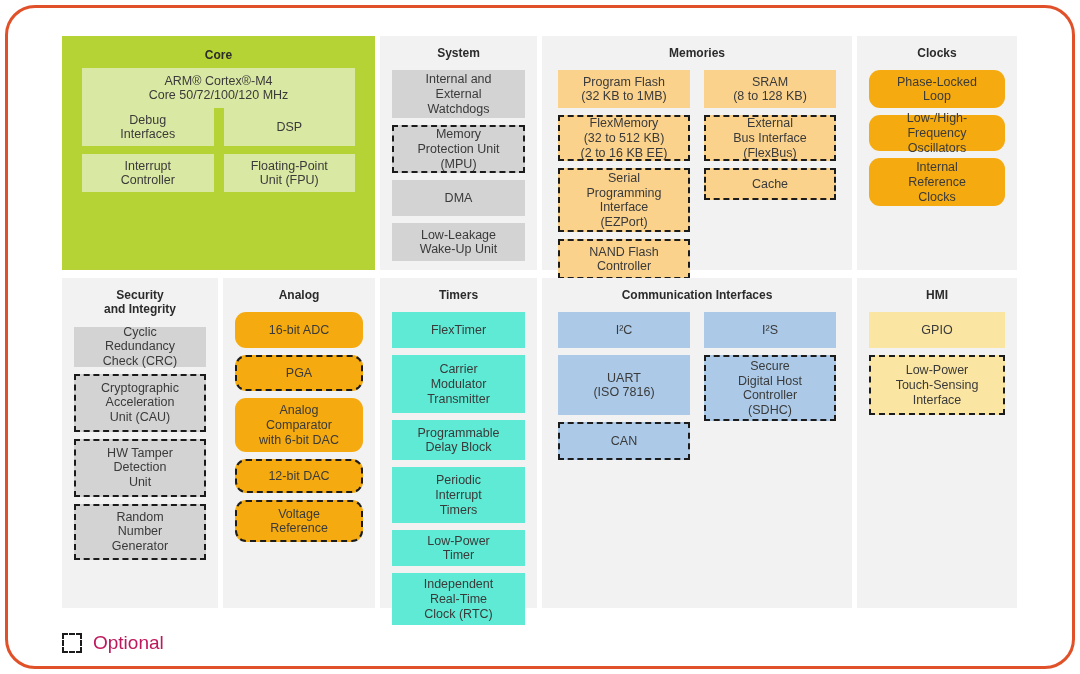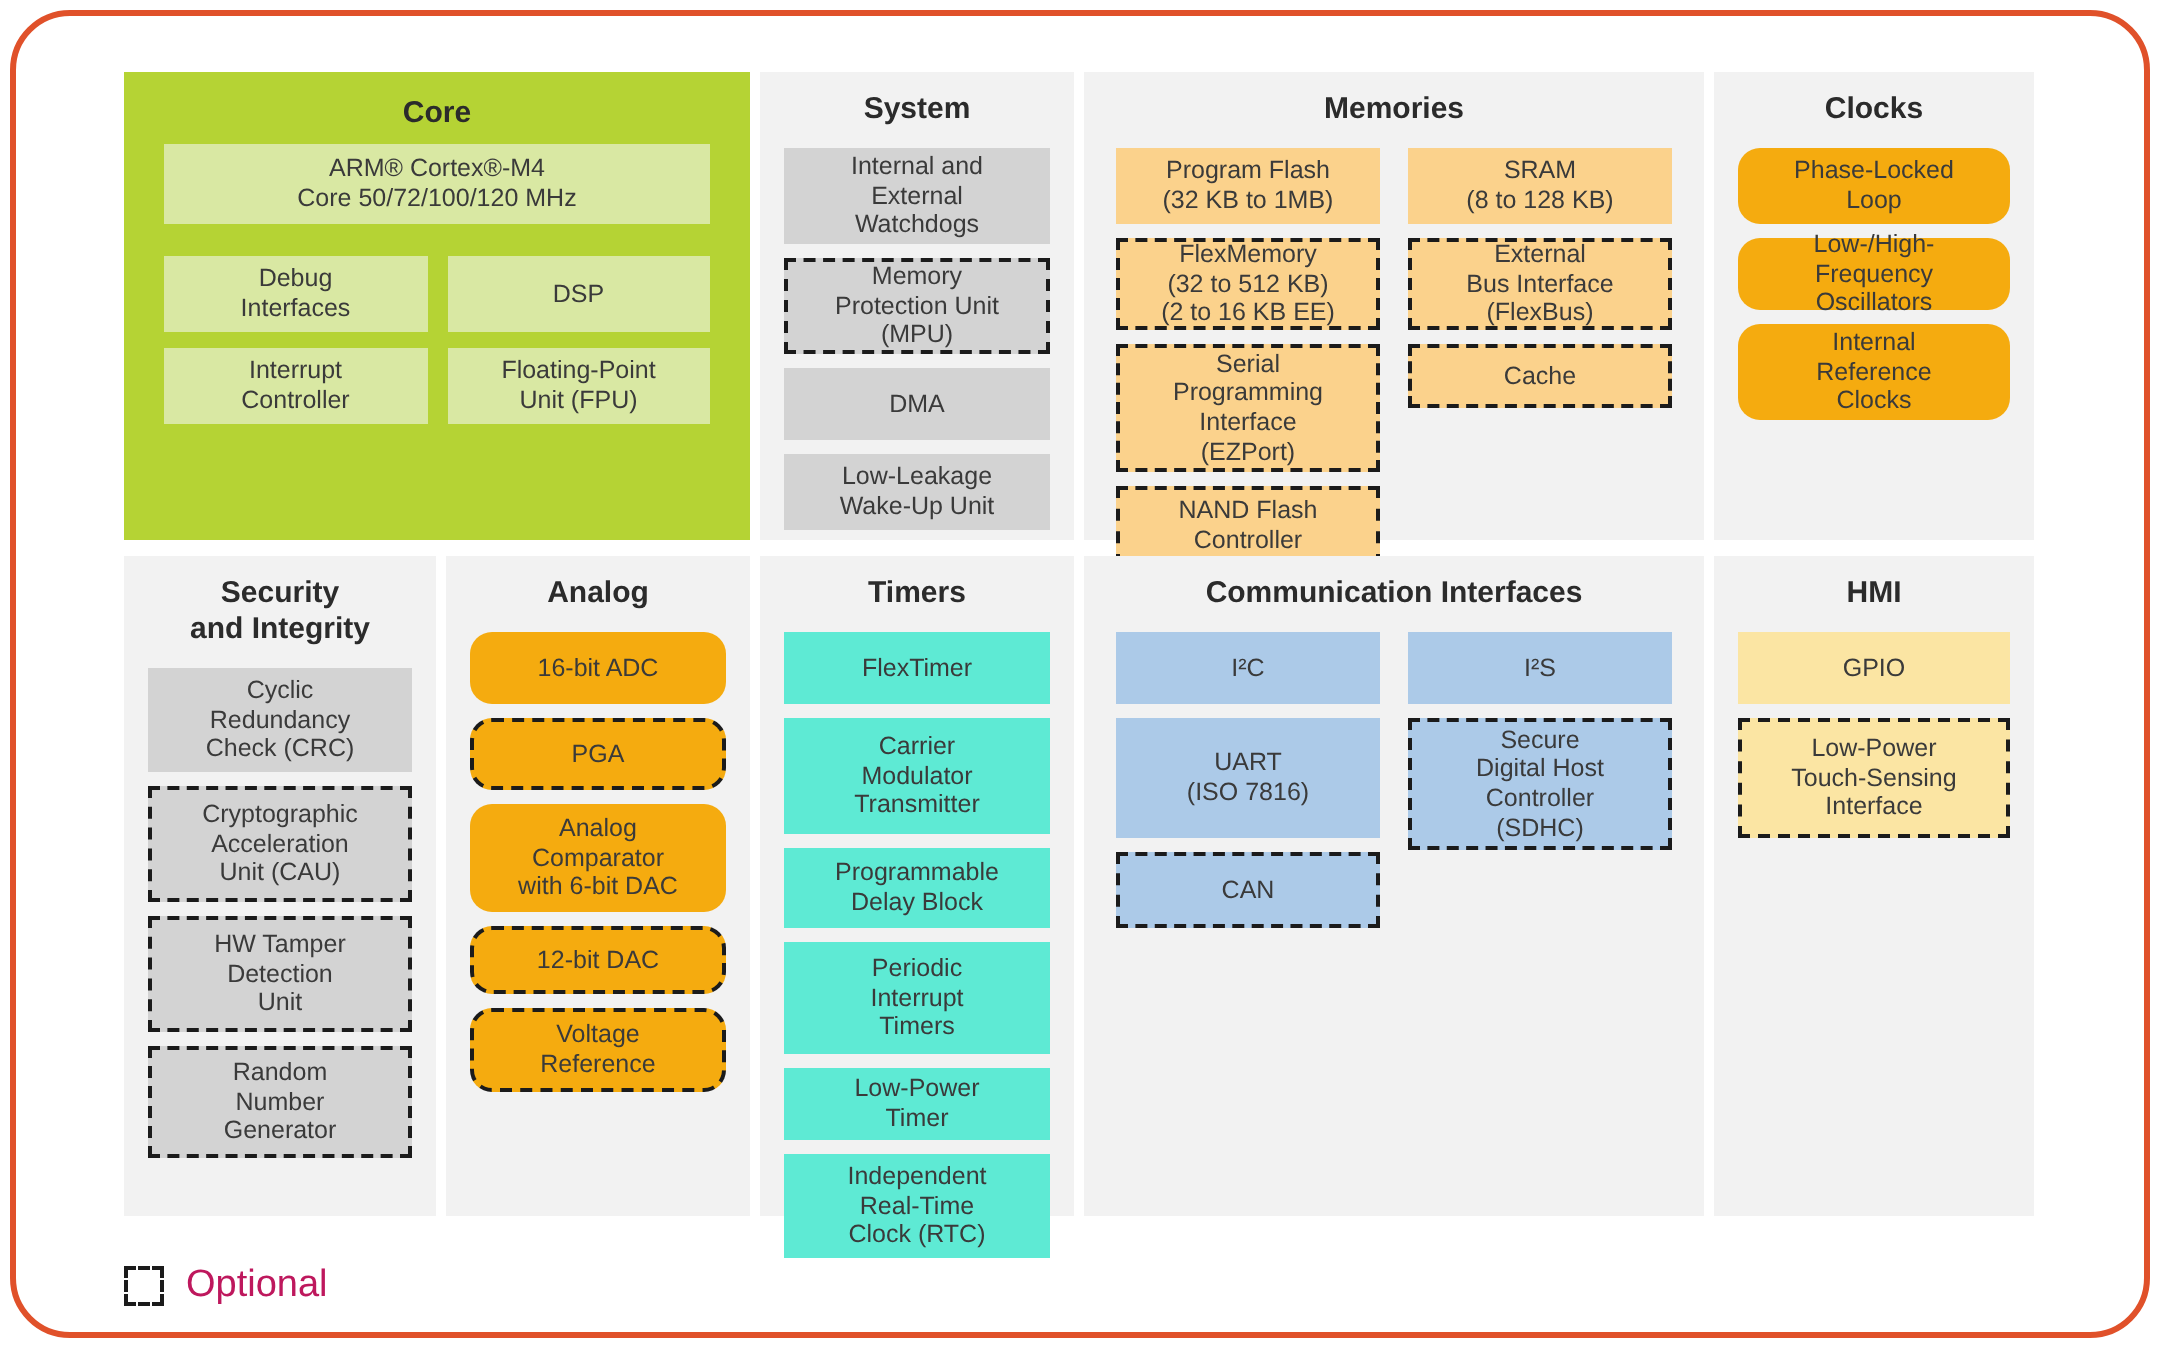--- a/index.html
+++ b/index.html
@@ -5,34 +5,34 @@
   html,body{margin:0;padding:0;background:#ffffff;}
   body{width:1080px;height:674px;position:relative;overflow:hidden;
        font-family:"Liberation Sans", sans-serif;}
   .frame{position:absolute;inset:5px;border:3px solid #E0512A;border-radius:30px;pointer-events:none;}
   .content{position:absolute;left:62px;top:36px;width:955px;}
   .row{display:flex;gap:5px;}
   .row2{margin-top:8px;}
   .sec{background:#F2F2F2;box-sizing:border-box;padding:8px 12px 0;flex:none;}
   .r1{height:234px;}
   .r2{height:330px;}
-  .sec-title{font-weight:bold;font-size:15px;color:#2b2b2b;text-align:center;
+  .sec-title{font-weight:bold;font-size:12px;color:#2b2b2b;text-align:center;
              margin:2px 0 10px;line-height:1.2;white-space:pre-line;}
   .stack{display:flex;flex-direction:column;gap:7px;}
   .cols{display:flex;gap:14px;}
   .col{flex:1;display:flex;flex-direction:column;gap:7px;}
   .blk{display:flex;align-items:center;justify-content:center;text-align:center;
        font-size:12.5px;line-height:1.18;color:#3a3a3a;white-space:pre-line;
        box-sizing:border-box;flex:none;}
   .dashed{border:2px dashed #1b1b1b;}
   
   .core{background:#B5D334;padding:10px 20px 0;}
   .core .sec-title{margin-bottom:6px;}
   .core .blk{background:#D9E8A3;}
-  .core-grid{display:grid;grid-template-columns:1fr 1fr;gap:8px 10px;margin-top:16px;}
+  .core-grid{display:grid;grid-template-columns:1fr 1fr;gap:8px 10px;}
   .gray-d{background:#D3D3D3;}
   .gray-l{background:#5eead4;}
   .orange{background:#F5AB0F;border-radius:11px;}
   .lorange{background:#FBD28C;}
   .blue{background:#ACCAE8;}
   .pyellow{background:#FBE5A3;}
   
   .legend{position:absolute;left:62px;top:632px;display:flex;align-items:center;gap:11px;}
   .legend-box{width:16px;height:16px;border:2px dashed #1b1b1b;background:#ffffff;flex:none;}
   .legend-label{font-size:19px;color:#be185d;}
@@ -117,21 +117,21 @@
       </div>
     </div>
   </div>
 
   <div class="row row2">
 
     <div class="sec r2" style="width:156px">
       <div class="sec-title">Security
 and Integrity</div>
       <div class="stack">
-        <div class="blk gray-d" style="height:52px">Cyclic
+        <div class="blk gray-d" style="height:40px">Cyclic
 Redundancy
 Check (CRC)</div>
         <div class="blk gray-d dashed" style="height:58px">Cryptographic
 Acceleration
 Unit (CAU)</div>
         <div class="blk gray-d dashed" style="height:58px">HW Tamper
 Detection
 Unit</div>
         <div class="blk gray-d dashed" style="height:56px">Random
 Number

